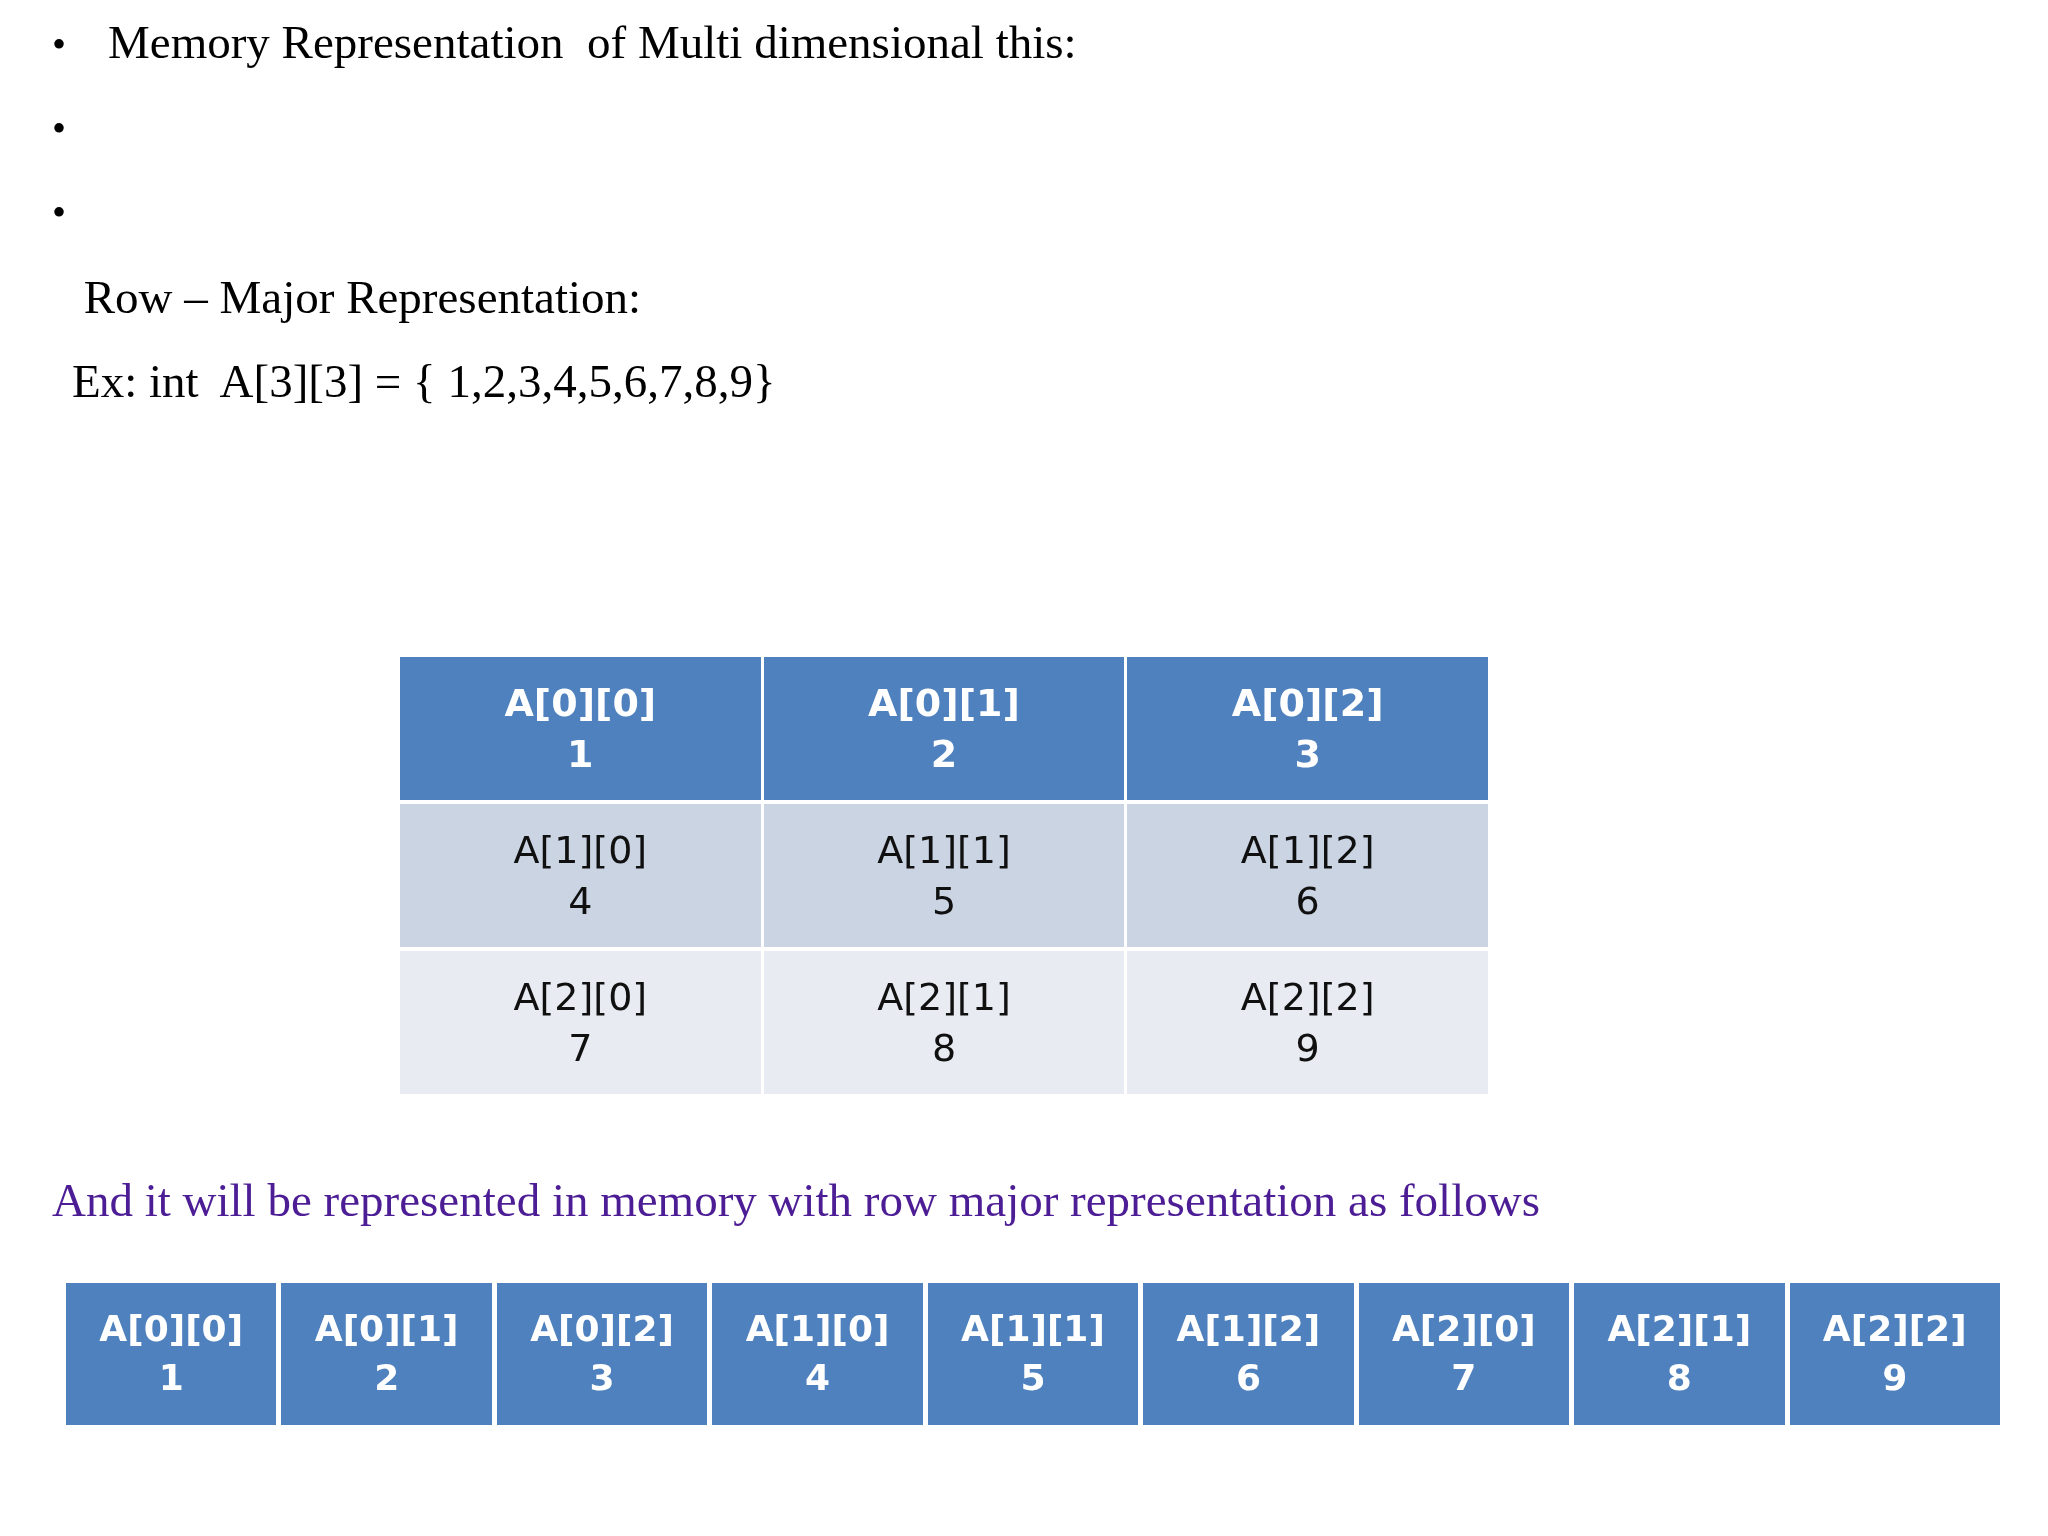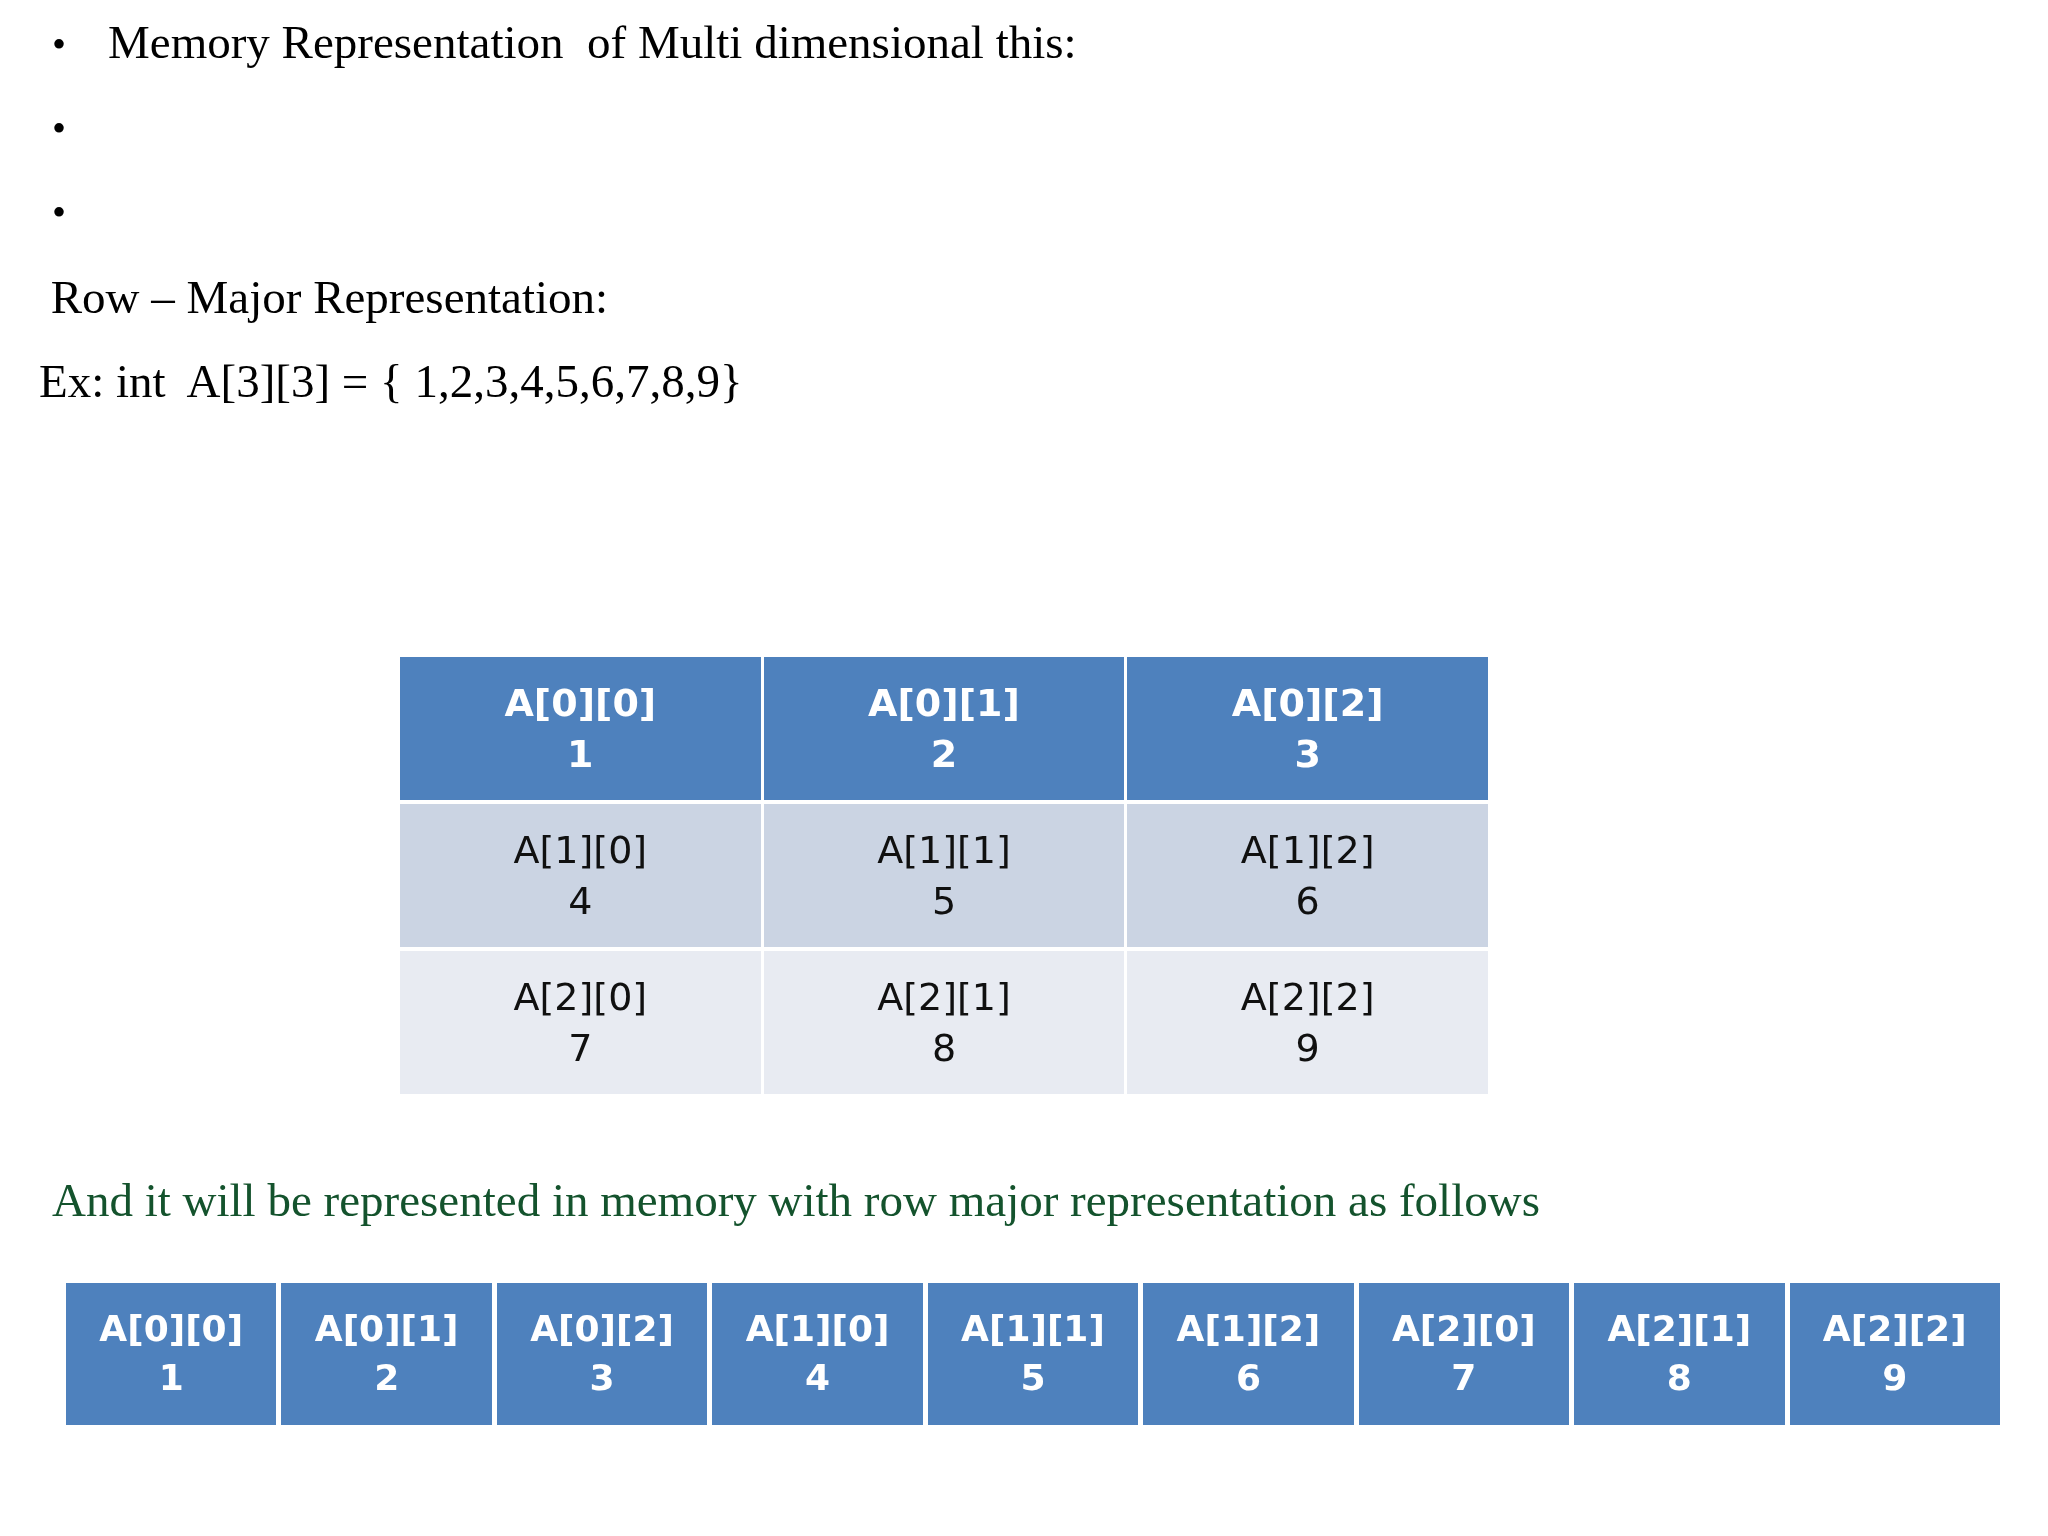--- a/index.html
+++ b/index.html
@@ -40,21 +40,21 @@
     color: #000000;
   }
   .bullet-text {
     white-space: pre;
   }
 
   .plain-line {
     font-size: 47px;
     line-height: 84px;
     color: #000000;
-    padding-left: 39px;
+    padding-left: 72px;
     white-space: pre;
   }
 
   
   .grid-table {
     position: absolute;
     left: 400px;
     top: 657px;
     width: 1088px;
     border-collapse: separate;
@@ -99,21 +99,21 @@
   .row-last td:last-child { border-right: 0; }
 
   
   .caption {
     position: absolute;
     left: 52px;
     top: 1158px;
     font-size: 47px;
     line-height: 84px;
     white-space: pre;
-    color: #14532d;
+    color: #4c1d95;
   }
 
   
   .memory-strip {
     position: absolute;
     left: 66px;
     top: 1283px;
     width: 1934px;
     height: 142px;
     display: flex;

